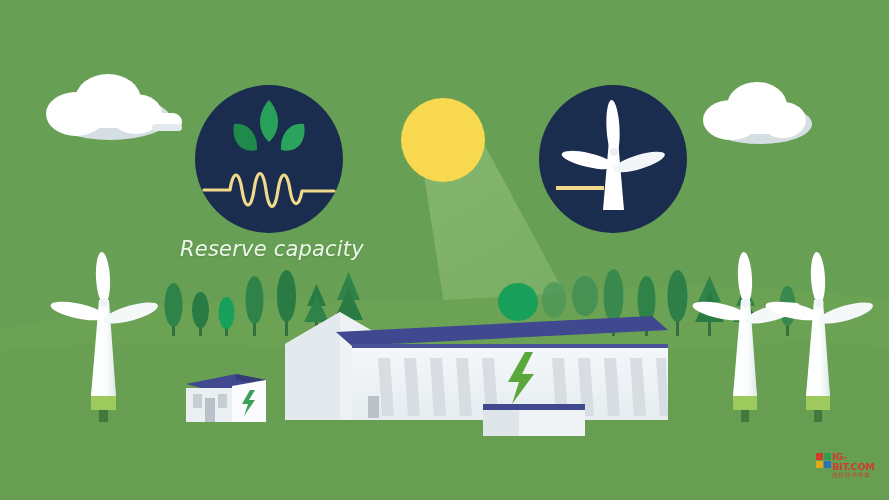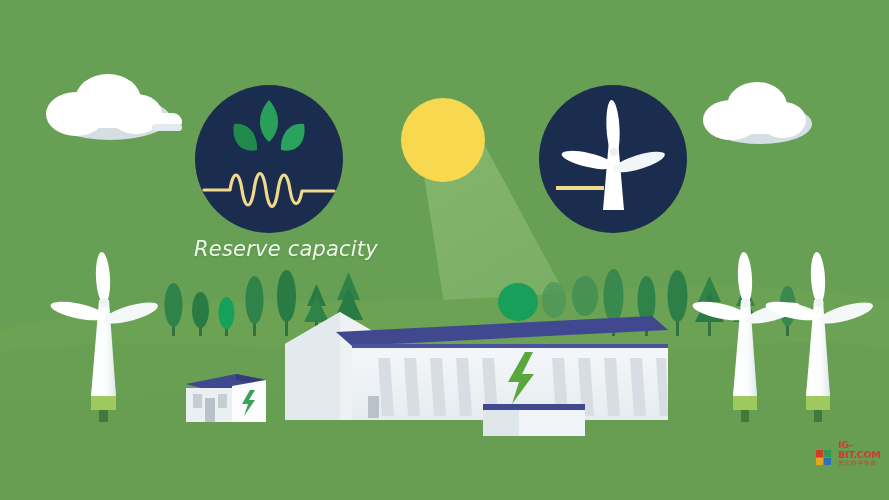--- a/index.html
+++ b/index.html
@@ -24,32 +24,32 @@
     font-family: "DejaVu Sans", sans-serif;
     font-style: italic;
     font-size: 21px;
     font-weight: 400;
     letter-spacing: 0.2px;
     text-align: center;
     line-height: 1.25;
     white-space: pre-line;
     text-shadow: 0 1px 2px rgba(20,50,20,0.18);
   }
-  #label-reserve { left: 186px; top: 236px; width: 200px; }
+  #label-reserve { left: 172px; top: 236px; width: 200px; }
   #label-wind { left: 512px; top: 234px; width: 200px; }
 
   #watermark {
     position: absolute;
     left: 816px;
-    top: 440px;
+    top: 452px;
     width: 70px;
     height: 26px;
     display: flex;
-    align-items: flex-end;
-    gap: 6px;
+    align-items: flex-start;
+    gap: 0;
     opacity: 0.92;
   }
   #watermark .wm-mark {
     width: 16px;
     height: 17px;
     flex: 0 0 16px;
     position: relative;
   }
   #watermark .wm-text { display: flex; flex-direction: column; line-height: 1; }
   #watermark .wm-main {

